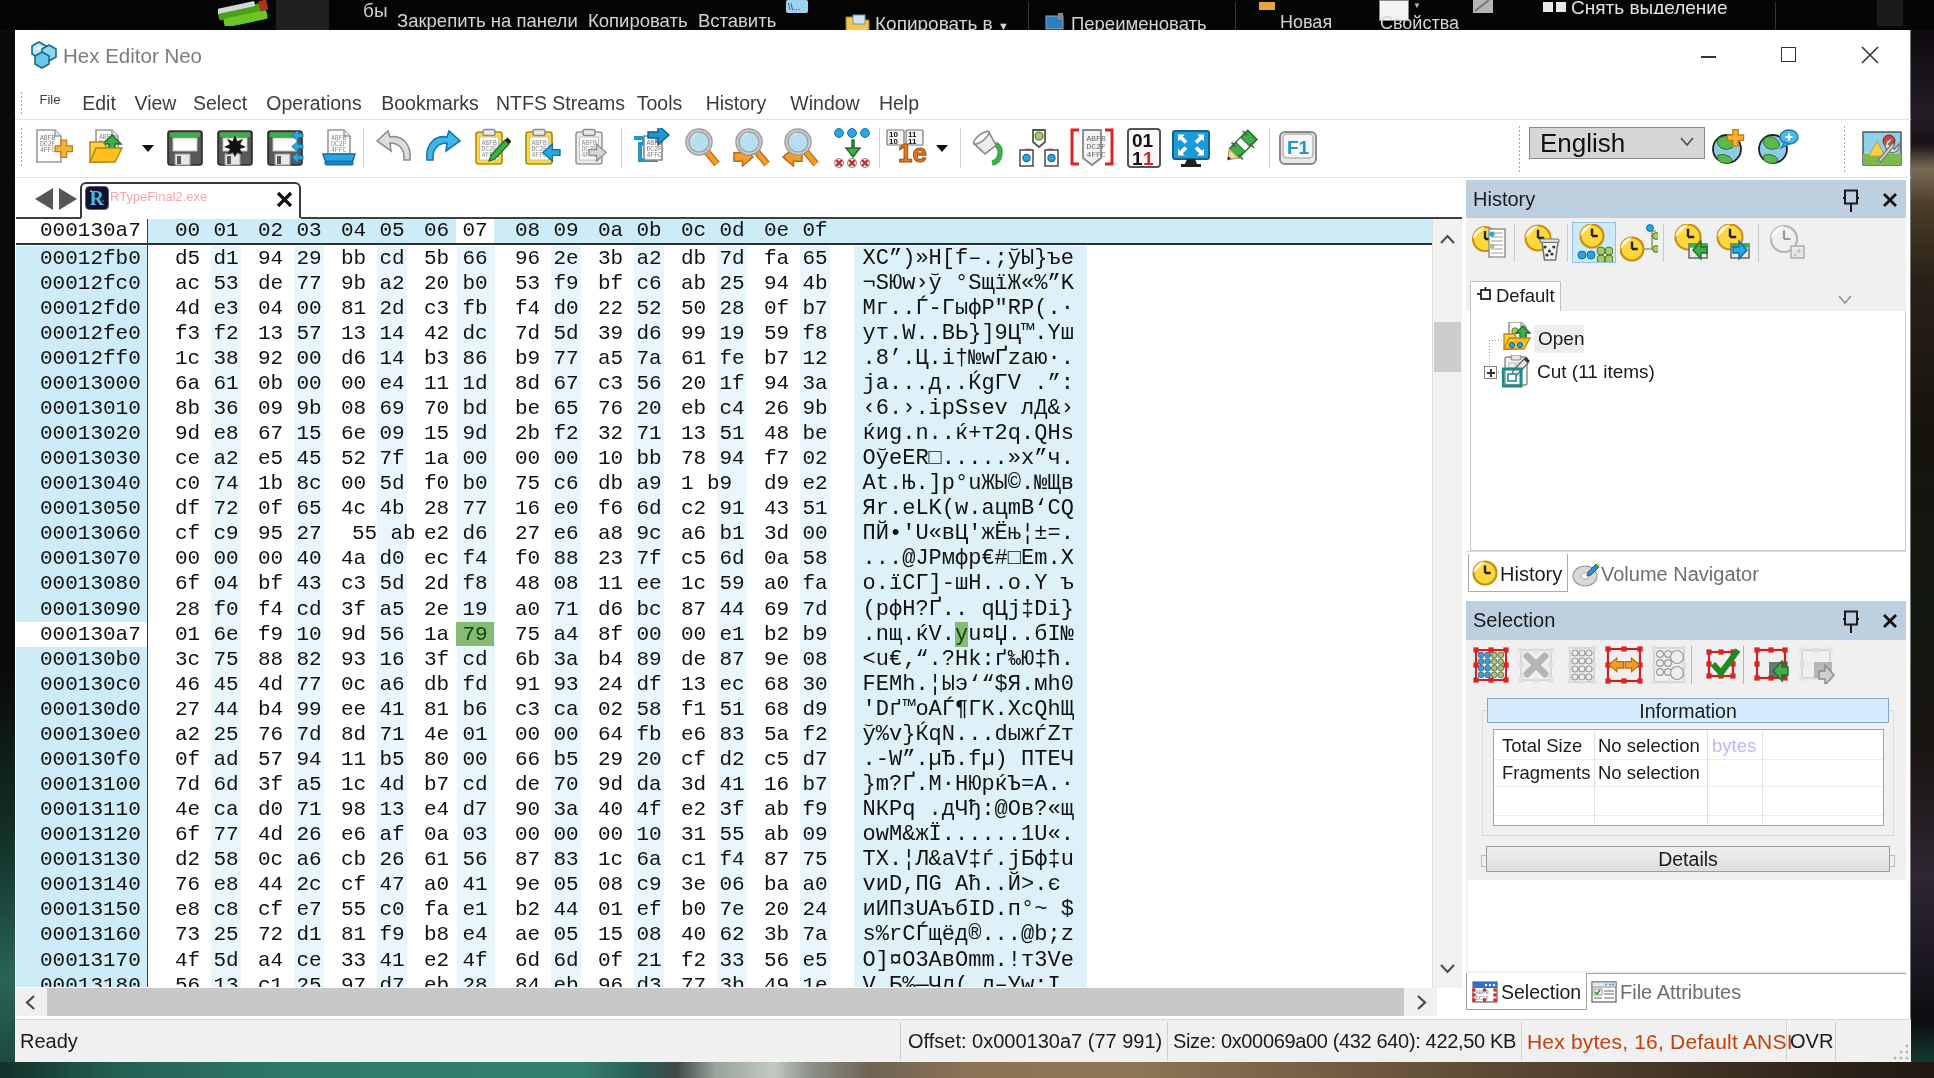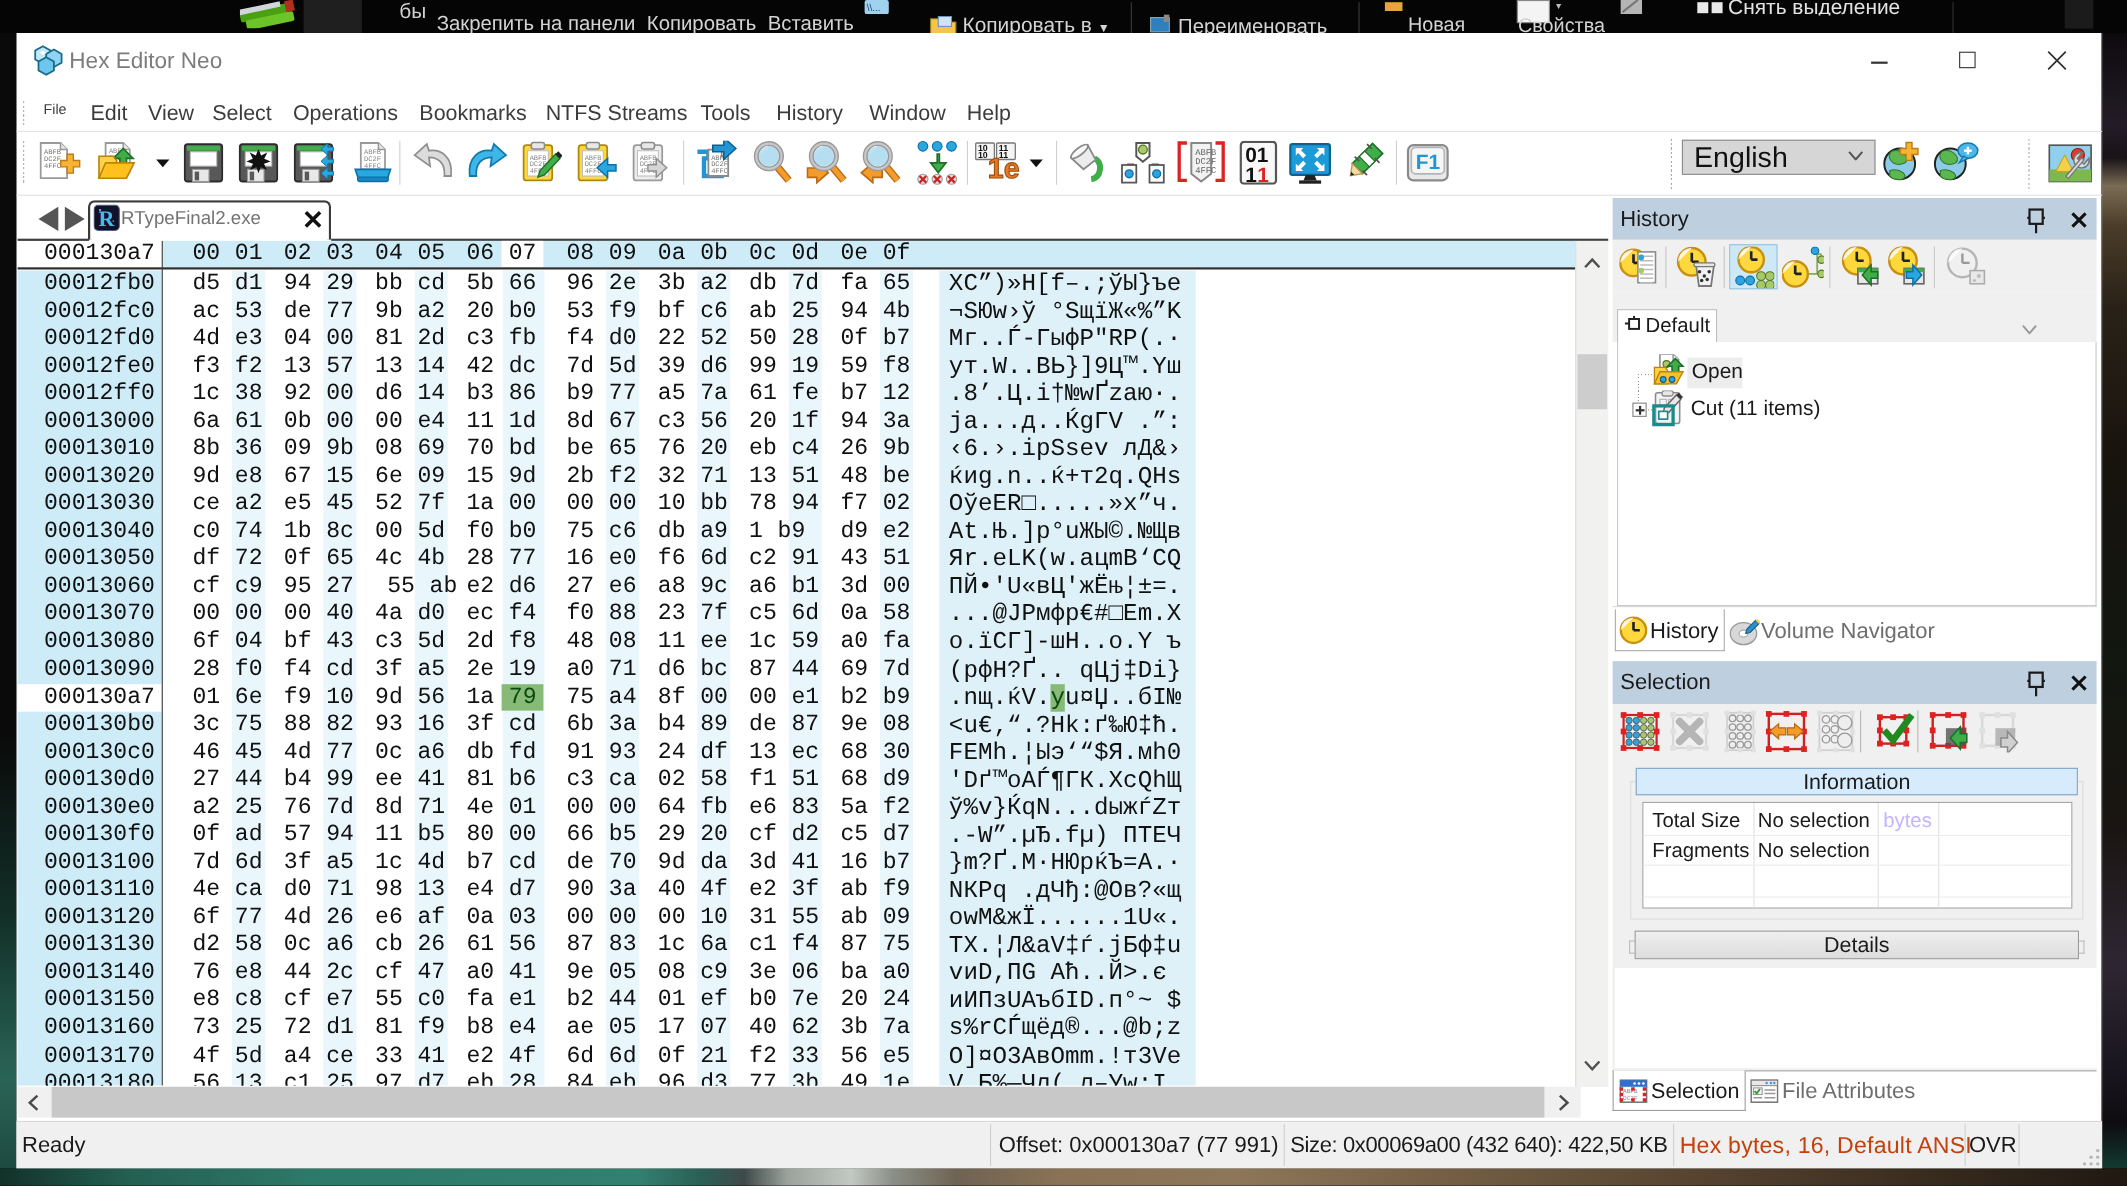--- a/index.html
+++ b/index.html
@@ -436,21 +436,21 @@
 <div class="a" style="left:301px;top:216.5px;width:1161px;height:2px;background:#3f3f3f"></div>
 <div class="a" style="left:80px;top:182px;width:221px;height:36px;background:#fff;border:2px solid #3a3a3a;border-bottom:none;border-radius:6px 6px 0 0"></div>
 <div class="a" style="left:85px;top:186px">
     <svg width="24" height="24" viewBox="0 0 24 24" xmlns="http://www.w3.org/2000/svg">
       <rect x="0.5" y="0.5" width="23" height="23" rx="4" fill="#10122a" stroke="#5a5d80" stroke-width="1"></rect>
       <text x="4.5" y="19" font-family="Liberation Serif" font-size="20" font-weight="bold" fill="#49b8ee">R</text>
       <circle cx="6" cy="5" r="1" fill="#9ad"></circle>
       <circle cx="18" cy="15" r="0.8" fill="#78a"></circle>
     </svg>
   </div>
-<div class="a" style="left:110px;top:189px;font-size:17px;color:#737373;white-space:nowrap">RTypeFinal2.exe</div>
+<div class="a" style="left:110px;top:189px;font-size:13px;color:#fca5a5;white-space:nowrap">RTypeFinal2.exe</div>
 <div class="a" style="left:276px;top:191px">
     <svg width="17" height="17" viewBox="0 0 17 17" xmlns="http://www.w3.org/2000/svg">
       <path d="M2 2 L15 15 M2 15 L15 2" stroke="#111" stroke-width="3.2"></path>
     </svg>
   </div>
 <div class="a" style="left:148px;top:218.6px;width:1284px;height:24.8px;background:#cdecf8"></div>
 <div class="a" style="left:455.7px;top:218.6px;width:38.8px;height:24.8px;background:#fff"></div>
 <div class="a" style="left:16px;top:243.4px;width:1416px;height:2.1px;background:#2f2f2f"></div>
 <div class="a" style="left:16px;top:245.5px;width:130.7px;height:741.5px;background:#cdecf8"></div>
 <div class="a" style="left:16px;top:621.55px;width:130.7px;height:25.07px;background:#fff"></div>
@@ -743,21 +743,21 @@
 <div class="a mono hx" style="left:598.0px;top:897.3px;word-spacing:0.7px">01 ef</div>
 <div class="a mono hx" style="left:681.0px;top:897.3px;word-spacing:0.7px">b0 7e</div>
 <div class="a mono hx" style="left:764.0px;top:897.3px;word-spacing:0.7px">20 24</div>
 <div class="a mono tx" style="left:862.6px;top:897.3px">иИПзUАъбІD.п°~ $</div>
 <div class="a mono hx" style="left:40px;top:922.4px">00013160</div>
 <div class="a mono hx" style="left:175.0px;top:922.4px;word-spacing:0.7px">73 25</div>
 <div class="a mono hx" style="left:258.0px;top:922.4px;word-spacing:0.7px">72 d1</div>
 <div class="a mono hx" style="left:341.0px;top:922.4px;word-spacing:0.7px">81 f9</div>
 <div class="a mono hx" style="left:424.0px;top:922.4px;word-spacing:0.7px">b8 e4</div>
 <div class="a mono hx" style="left:515.0px;top:922.4px;word-spacing:0.7px">ae 05</div>
-<div class="a mono hx" style="left:598.0px;top:922.4px;word-spacing:0.7px">17 07</div>
+<div class="a mono hx" style="left:598.0px;top:922.4px;word-spacing:0.7px">15 08</div>
 <div class="a mono hx" style="left:681.0px;top:922.4px;word-spacing:0.7px">40 62</div>
 <div class="a mono hx" style="left:764.0px;top:922.4px;word-spacing:0.7px">3b 7a</div>
 <div class="a mono tx" style="left:862.6px;top:922.4px">s%rСЃщёд®...@b;z</div>
 <div class="a mono hx" style="left:40px;top:947.5px">00013170</div>
 <div class="a mono hx" style="left:175.0px;top:947.5px;word-spacing:0.7px">4f 5d</div>
 <div class="a mono hx" style="left:258.0px;top:947.5px;word-spacing:0.7px">a4 ce</div>
 <div class="a mono hx" style="left:341.0px;top:947.5px;word-spacing:0.7px">33 41</div>
 <div class="a mono hx" style="left:424.0px;top:947.5px;word-spacing:0.7px">e2 4f</div>
 <div class="a mono hx" style="left:515.0px;top:947.5px;word-spacing:0.7px">6d 6d</div>
 <div class="a mono hx" style="left:598.0px;top:947.5px;word-spacing:0.7px">0f 21</div>

